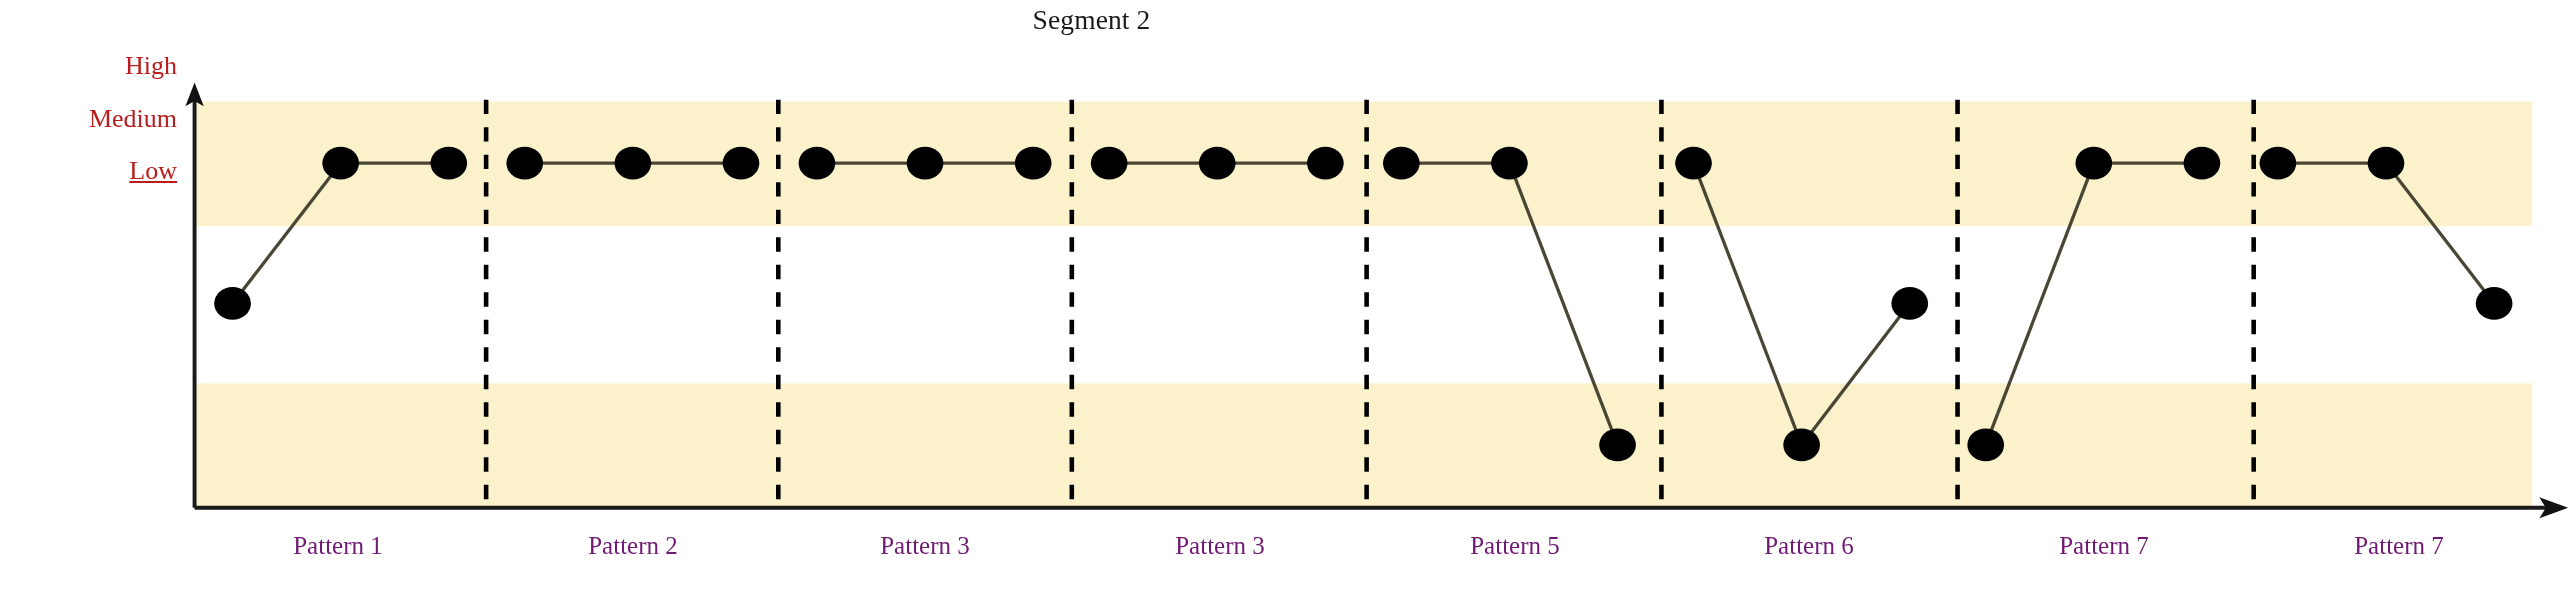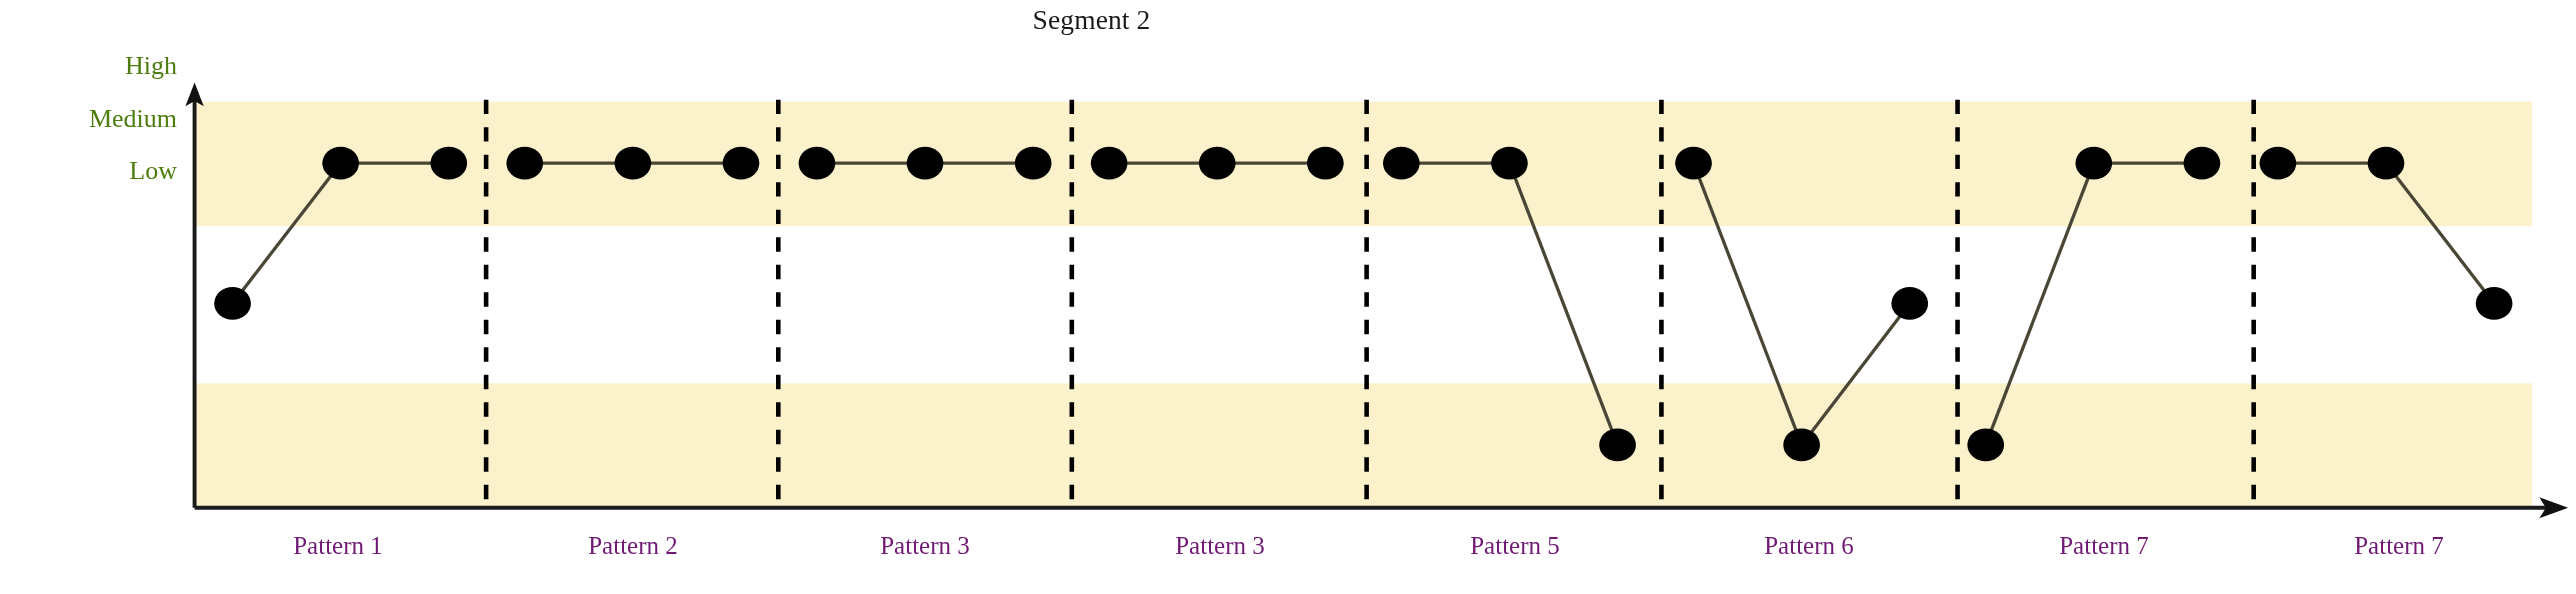--- a/index.html
+++ b/index.html
@@ -29,21 +29,21 @@
     font-size: 27.5px;
     color: #1a1a1a;
     letter-spacing: 0.1px;
     font-family: "Liberation Serif", "DejaVu Serif", serif;
   }
   .ytick-label {
     position: absolute;
     right: 2399px;
     text-align: right;
     font-size: 26px;
-    color: #4d7c0f;
+    color: #b91c1c;
     white-space: nowrap;
     font-family: "Liberation Serif", "DejaVu Serif", serif;
   }
   .xtick-label {
     position: absolute;
     top: 532px;
     text-align: center;
     font-size: 25px;
     color: #701a75;
     white-space: nowrap;
@@ -57,21 +57,21 @@
 </style>
 </head>
 <body>
 
 <div id="chart-root">
 
   <div id="chart-title">Segment 2</div>
 
   <div class="ytick-label" style="top:51px;">High</div>
   <div class="ytick-label" style="top:104px;">Medium</div>
-  <div class="ytick-label" style="top:156px;">Low</div>
+  <div class="ytick-label" style="top:156px;text-decoration:underline;">Low</div>
 
   <svg id="plot-svg" width="2576" height="595" viewBox="0 0 3932 908">
 
     <rect x="297" y="155" width="3568" height="190" fill="#FBF2CC"></rect>
     <rect x="297" y="585" width="3568" height="190" fill="#FBF2CC"></rect>
 
     <line x1="297" y1="775" x2="297" y2="150" stroke="#1a1a1a" stroke-width="6"></line>
     <polygon points="297,126 283,162 297,154 311,162" fill="#111111"></polygon>
 
     <line x1="297" y1="775" x2="3890" y2="775" stroke="#1a1a1a" stroke-width="6"></line>

